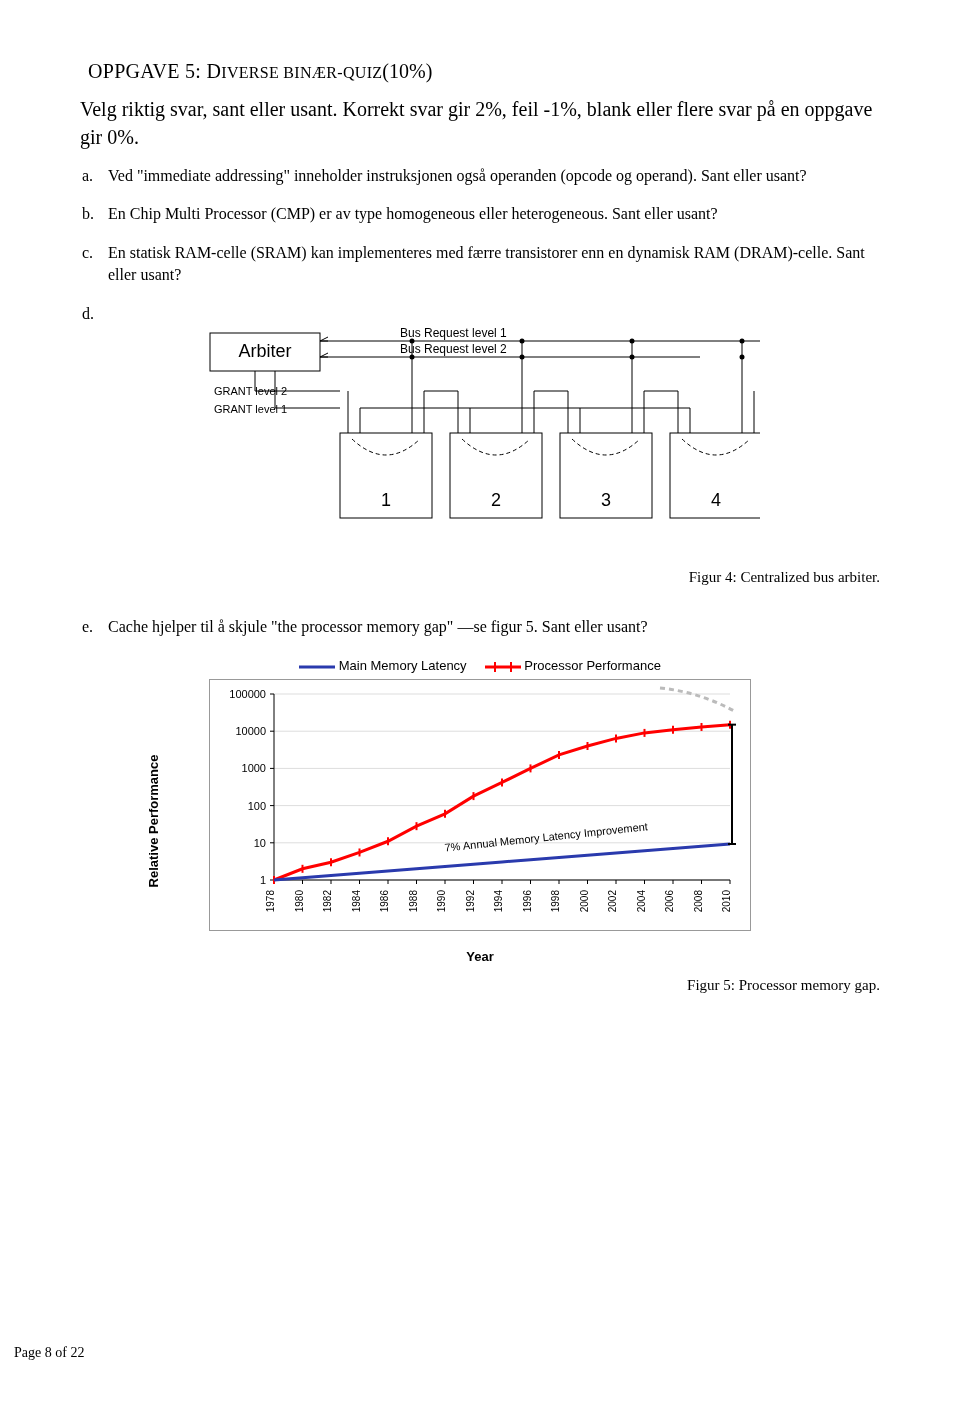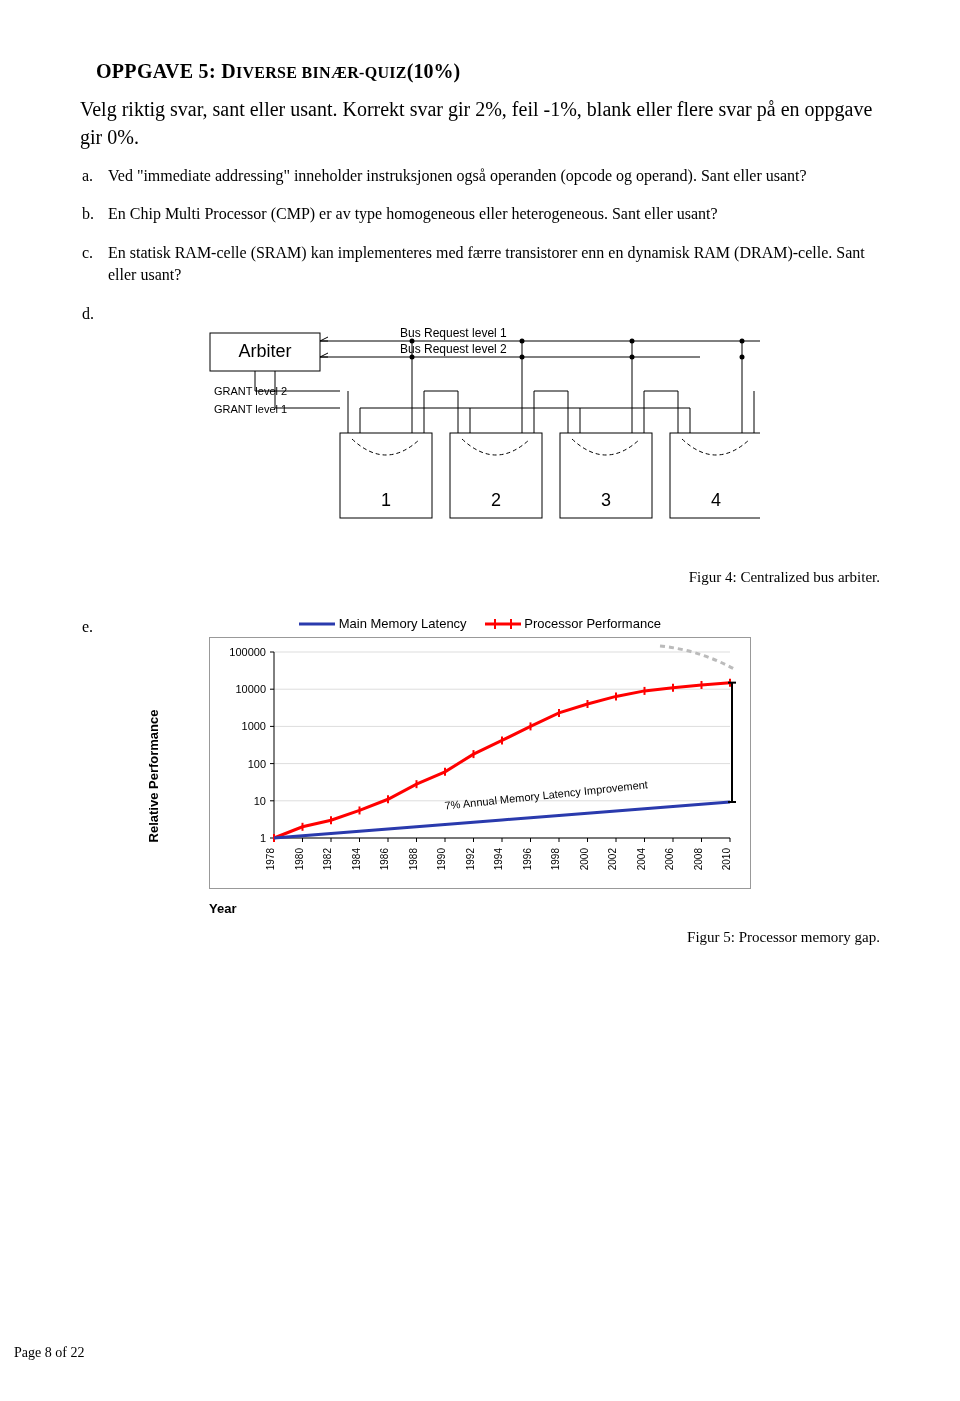--- a/index.html
+++ b/index.html
@@ -8,41 +8,41 @@
     padding: 60px 80px;
     background: #fff;
     color: #000;
     width: 960px;
     box-sizing: border-box;
     min-height: 1401px;
     position: relative;
   }
   h2 {
     font-size: 20px;
-    margin: 0 0 12px 16px;
-    font-weight: bold;
+    margin: 0 0 12px 8px;
+    font-weight: normal;
   }
   h2 .sc { font-variant: small-caps; letter-spacing: 0.3px; }
   p.intro { font-size: 20px; margin: 4px 0 14px 0; line-height: 1.4; }
   .qlist { margin: 0; padding: 0; list-style: none; }
   .qlist li { font-size: 16px; margin: 0 0 16px 28px; line-height: 1.4; position: relative; }
   .qlist li .marker { position: absolute; left: -26px; }
   .figure { text-align: center; margin: 20px 0 30px 0; }
   .caption { text-align: right; font-size: 15px; margin: 12px 0 20px 0; }
   .page-num { position: absolute; bottom: 40px; width: 100%; left: 0; font-size: 14px; padding-left: 14px; }
 
   
   .arbiter-diagram { display: inline-block; text-align: left; margin: 6px auto 0 auto; font-family: Arial, Helvetica, sans-serif; font-size: 14px; color: #000; }
   .arbiter-svg { display: block; }
 
   
   .chart-wrap { display: inline-block; position: relative; }
   .ylabel { position: absolute; left: -56px; top: 50%; transform: translate(-50%, -50%) rotate(-90deg); font-family: Arial, sans-serif; font-size: 13px; font-weight: bold; white-space: nowrap; }
   .chart { border: 1px solid #999; display: block; }
-  .xlabel { text-align: left; font-family: Arial, sans-serif; font-size: 13px; font-weight: bold; margin-top: 12px; }
+  .xlabel { text-align: center; font-family: Arial, sans-serif; font-size: 13px; font-weight: bold; margin-top: 18px; }
 </style>
 </head>
 <body>
 
 <h2>
   <span class="sc">OPPGAVE 5:   D</span><span class="sc" style="font-size:16px">IVERSE BINÆR-QUIZ</span><span>(10%)</span>
 </h2>
 
 <p class="intro">Velg riktig svar, sant eller usant. Korrekt svar gir 2%, feil -1%, blank eller flere svar på en oppgave gir 0%.</p>
 
@@ -119,21 +119,21 @@
           <line x1="554" y1="120" x2="554" y2="78" stroke="#000"></line>
           <line x1="478" y1="120" x2="478" y2="78" stroke="#000"></line>
           <circle cx="542" cy="44" r="2.5" fill="#000"></circle>
         </g>
     </svg>
   </div>
   <div class="caption">Figur 4: Centralized bus arbiter.</div>
 </div>
 
 <ul class="qlist">
-  <li><span class="marker">e.</span></li>
+  <li><span class="marker">e.</span><span>Cache hjelper til å skjule "the processor memory gap" —se figur 5. Sant eller usant?</span></li>
 </ul>
 
 <div class="figure">
   <div style="font-family:Arial,sans-serif;font-size:13px;margin-bottom:6px;">
     <span><svg width="36" height="10" style="vertical-align:middle">
           <line x1="0" y1="5" x2="36" y2="5" stroke="#2a3aad" stroke-width="3"></line>
         </svg> <span>Main Memory Latency</span></span>
     &nbsp;&nbsp;&nbsp;
     <span><svg width="36" height="10" style="vertical-align:middle">
           <line x1="0" y1="5" x2="36" y2="5" stroke="#ff0000" stroke-width="3"></line>

